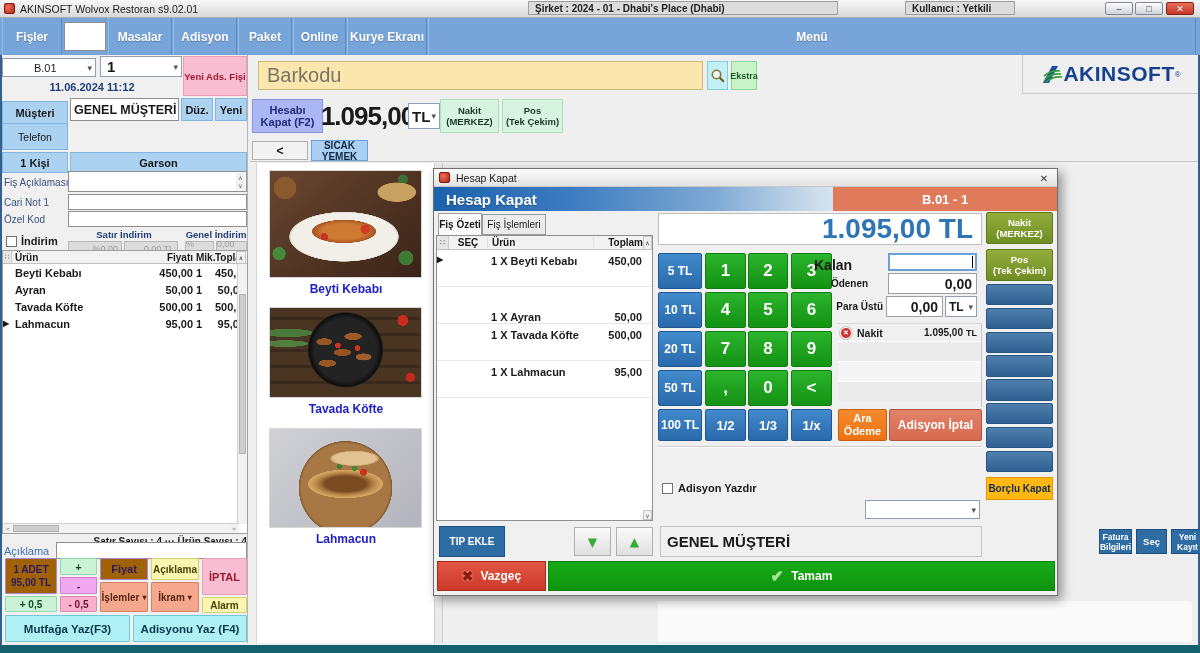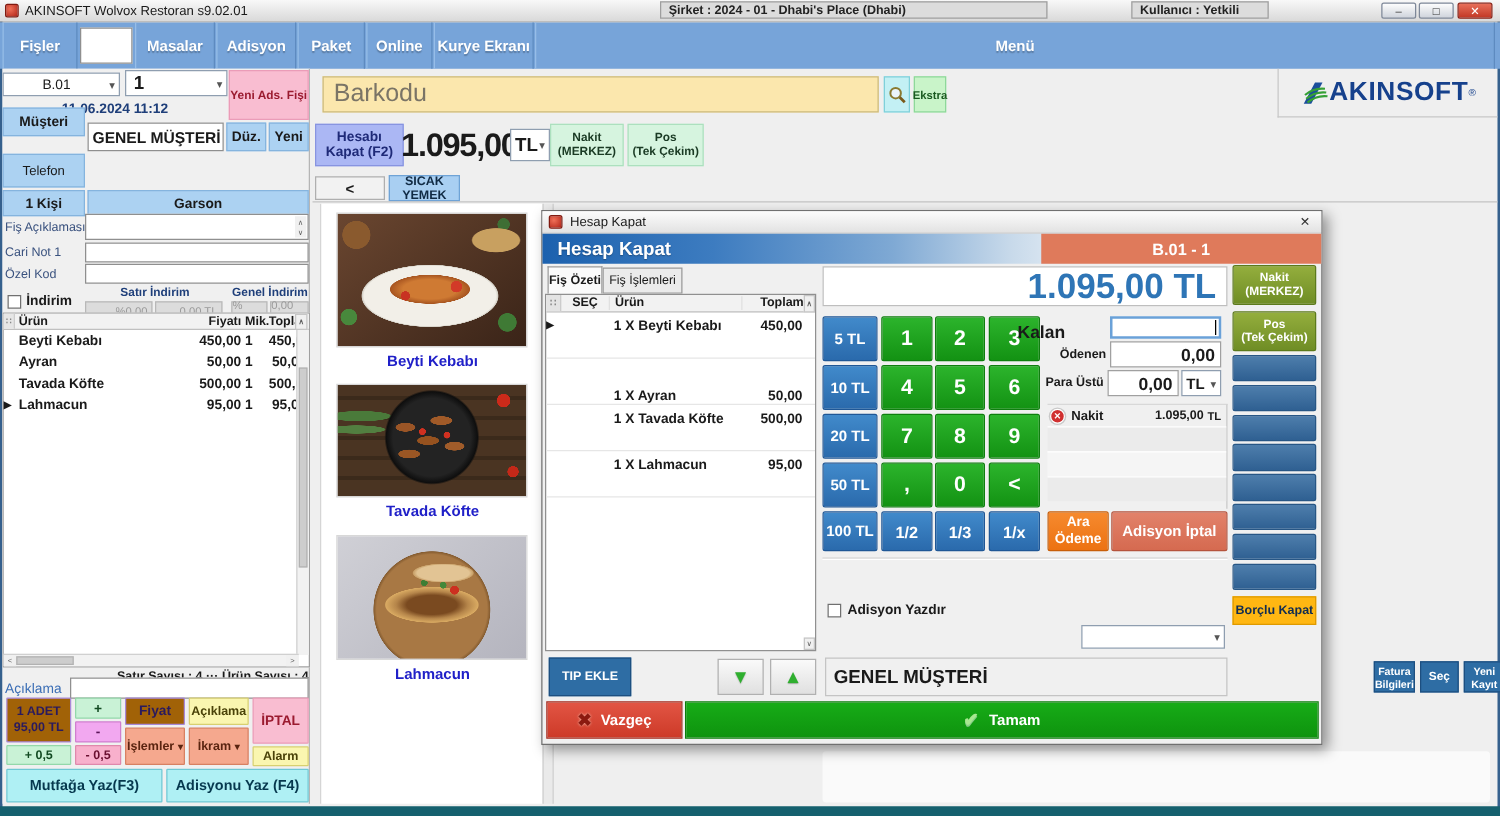--- a/index.html
+++ b/index.html
@@ -140,21 +140,21 @@
       <span style="flex:1;text-align:center">B.01</span>
       <span class="arr">▾</span>
     </div>
     <div class="a sel" style="left:98px;top:1px;width:82px;height:21px">
       <span class="b" style="padding-left:6px;font-size:15px">1</span>
       <span class="arr">▾</span>
     </div>
     <div class="a fc pinkb b" style="left:181px;top:1px;width:64px;height:40px;font-size:9.5px">Yeni Ads. Fişi</div>
     <div class="a fc b" style="left:0;top:24px;width:180px;height:16px;color:#1F3F7A;font-size:11px">11.06.2024 11:12</div>
 
-    <div class="a fc lblue b" style="left:0;top:31px;width:66px;height:23px">Müşteri</div>
+    <div class="a fc lblue b" style="left:0;top:46px;width:66px;height:23px">Müşteri</div>
     <div class="a inp fl b" style="left:68px;top:43px;width:109px;height:23px;font-size:12.5px;padding-left:3px;overflow:hidden;white-space:nowrap">GENEL MÜŞTERİ</div>
     <div class="a fc lblue b" style="left:179px;top:43px;width:32px;height:23px">Düz.</div>
     <div class="a fc lblue b" style="left:213px;top:43px;width:32px;height:23px">Yeni</div>
 
     <div class="a fc lblue" style="left:0;top:68px;width:66px;height:27px;font-size:10.5px">Telefon</div>
     <div class="a fc lblue b" style="left:0;top:97px;width:66px;height:21px">1 Kişi</div>
     <div class="a fc lblue b" style="left:68px;top:97px;width:177px;height:21px">Garson</div>
 
     <div class="a" style="left:2px;top:122px;font-size:10px;color:#39517E">Fiş Açıklaması</div>
     <div class="a inp" style="left:66px;top:116px;width:179px;height:21px">
@@ -384,21 +384,21 @@
     <div class="a col ara b" style="left:404px;top:240px;width:49px;height:32px;font-size:11px;line-height:13px">
       <span>Ara</span>
       <span>Ödeme</span>
     </div>
     <div class="a fc aiptal b" style="left:455px;top:240px;width:93px;height:32px;font-size:12px">Adisyon İptal</div>
 
     <div class="a b" style="left:380px;top:88px;width:71px;font-size:14px">Kalan</div>
     <div class="a fl" style="left:454px;top:84px;width:89px;height:18px;background:#fff;border:2px solid #6AA1D8;justify-content:flex-end;padding-right:2px">
         <span class="caret"></span>
       </div>
-    <div class="a b" style="left:380px;top:109px;width:71px;text-align:right;font-size:10px">Ödenen</div>
+    <div class="a b" style="left:380px;top:109px;width:71px;text-align:center;font-size:10px">Ödenen</div>
     <div class="a fl b" style="left:454px;top:104px;width:89px;height:21px;background:#fff;border:1px solid #A0A0A0;justify-content:flex-end;padding-right:4px;font-size:14px">0,00</div>
     <div class="a b" style="left:380px;top:132px;width:69px;text-align:right;font-size:10px">Para Üstü</div>
     <div class="a fl b" style="left:452px;top:127px;width:57px;height:21px;background:#fff;border:1px solid #A0A0A0;justify-content:flex-end;padding-right:4px;font-size:14px">0,00</div>
     <div class="a sel" style="left:511px;top:127px;width:32px;height:21px">
       <span class="b" style="padding-left:3px;font-size:12px">TL</span>
       <span class="arr">▾</span>
     </div>
 
     <div class="a" style="left:404px;top:154px;width:144px;height:84px;border-top:1px solid #D8D8D8;border-right:1px solid #C8C8C8">
       <div class="fl" style="height:17px">

